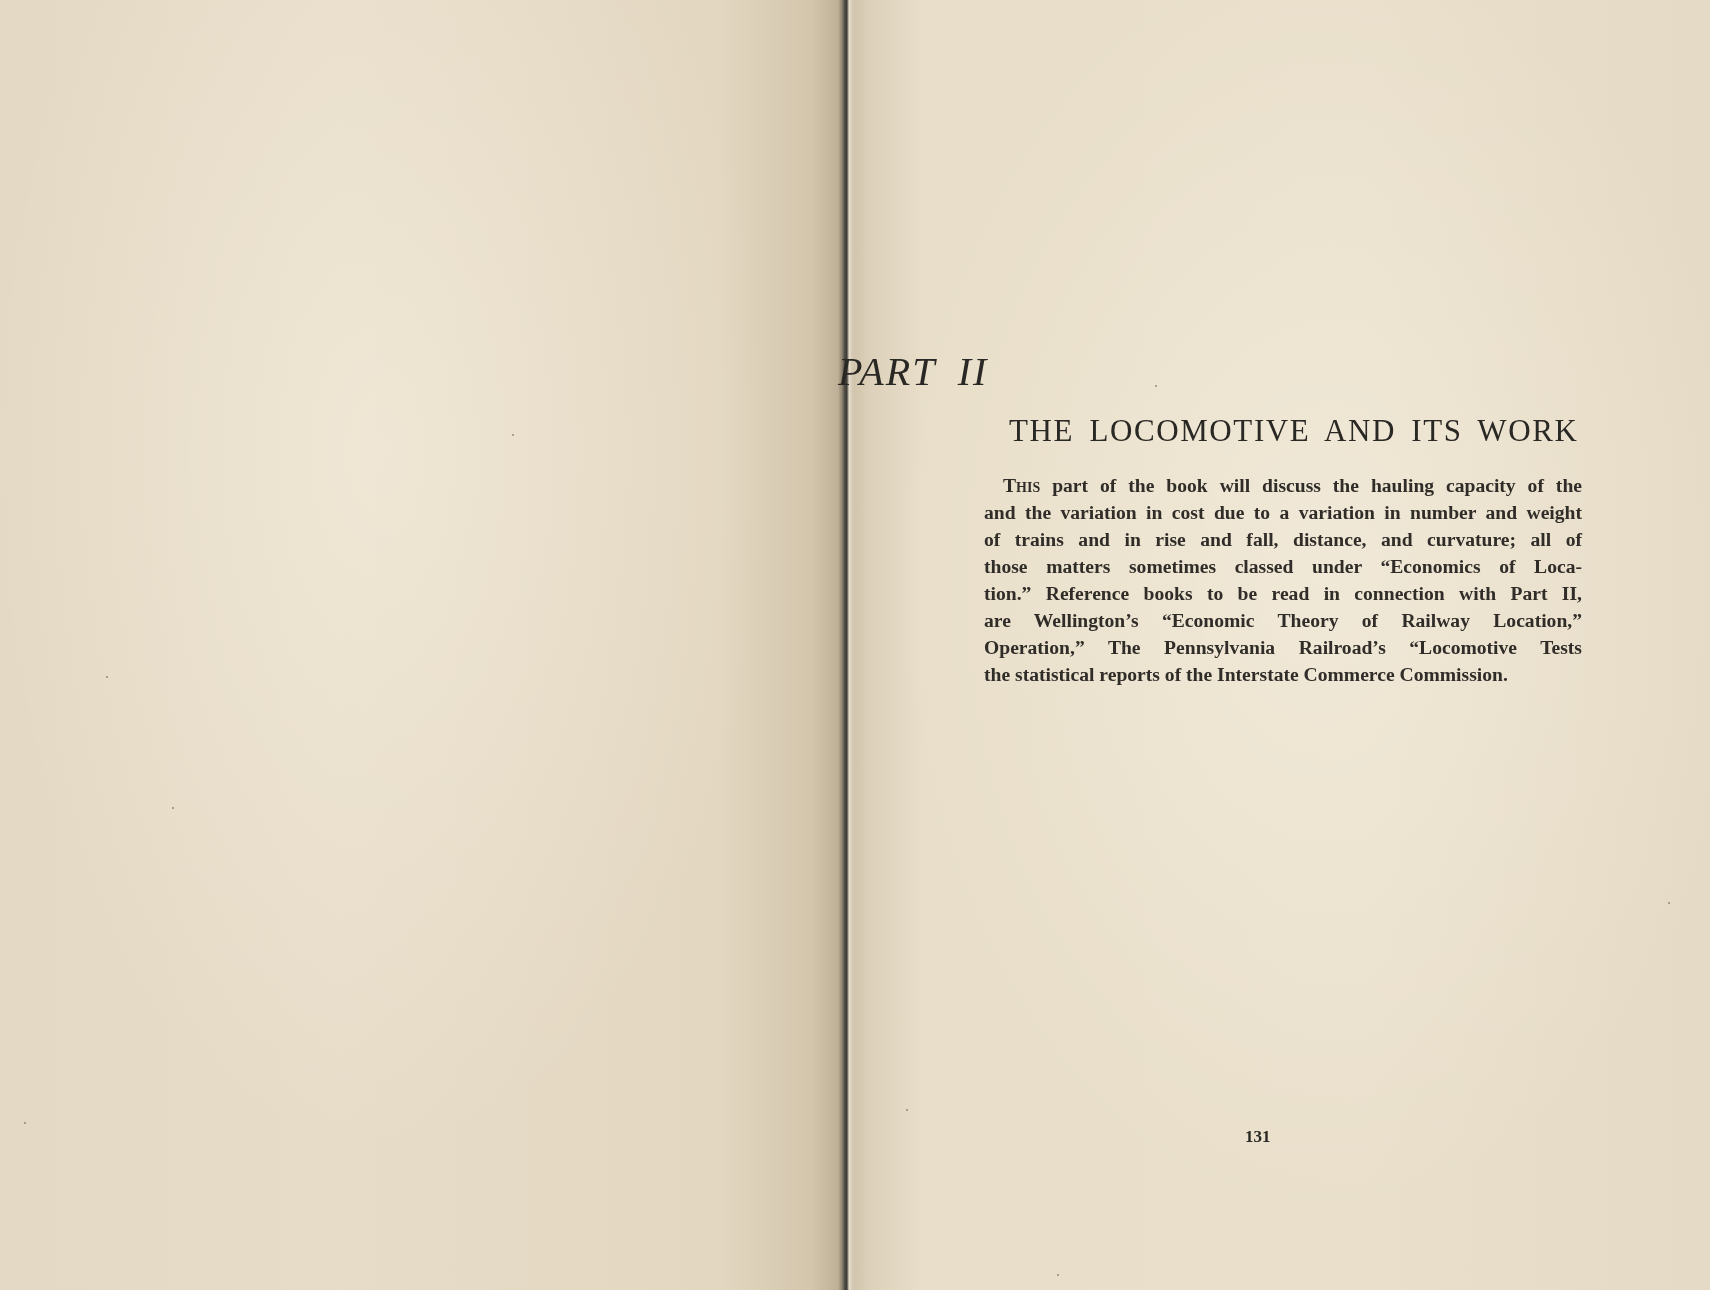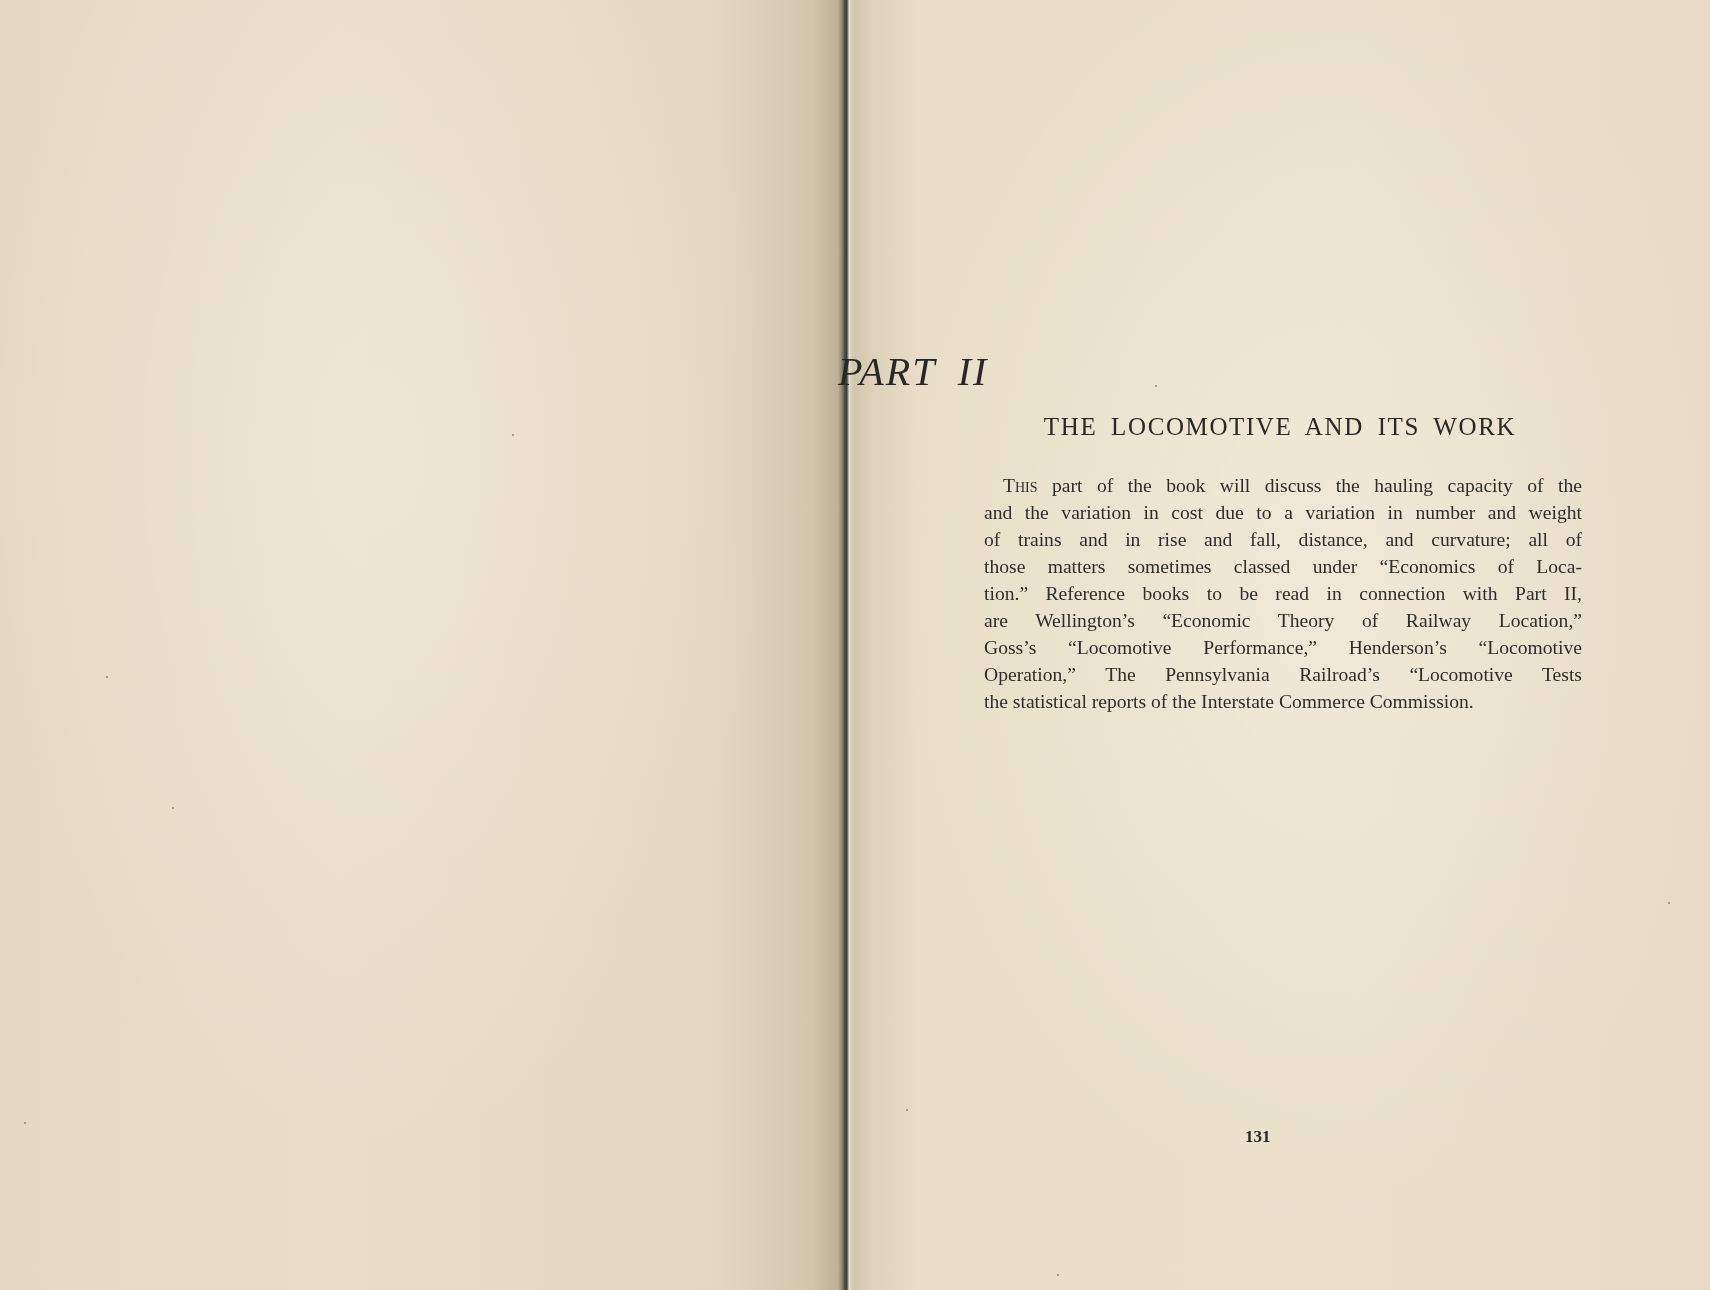--- a/index.html
+++ b/index.html
@@ -79,21 +79,21 @@
     .part-heading span {
       display: inline-block;
       transform: translateX(-7px);
     }
     .part-subtitle {
       position: absolute;
       left: 1009px;
       width: 542px;
       top: 413px;
       text-align: center;
-      font-size: 25px;
+      font-size: 31px;
       letter-spacing: 1.6px;
       word-spacing: 6px;
       color: #2a2824;
       margin: 0;
       font-weight: normal;
       white-space: nowrap;
     }
     .body-text {
       position: absolute;
       left: 984px;
@@ -104,20 +104,21 @@
       line-height: 27.05px;
       color: #302d29;
     }
     .body-text .line {
       display: block;
       text-align: justify;
       text-align-last: justify;
       white-space: nowrap;
       height: 27.05px;
       overflow: visible;
+      font-weight: bold;
     }
     .body-text .line.last {
       text-align: right;
       text-align-last: left;
     }
     .body-text .line.first {
       padding-left: 19px;
     }
     .smallcaps-lead {
       font-variant: small-caps;
@@ -158,20 +159,19 @@
 
   <h2 class="part-subtitle">THE LOCOMOTIVE AND ITS WORK</h2>
 
   <p class="body-text">
     <span class="line first"><span class="smallcaps-lead">This</span><span> part of the book will discuss the hauling capacity of the</span></span>
     <span class="line">and the variation in cost due to a variation in number and weight</span>
     <span class="line">of trains and in rise and fall, distance, and curvature; all of</span>
     <span class="line">those matters sometimes classed under “Economics of Loca-</span>
     <span class="line">tion.”  Reference books to be read in connection with Part II,</span>
     <span class="line">are Wellington’s “Economic Theory of Railway Location,”</span>
-    <span class="line">Goss’s “Locomotive Performance,” Henderson’s “Locomotive</span>
     <span class="line">Operation,” The Pennsylvania Railroad’s “Locomotive Tests</span>
     <span class="line last">the statistical reports of the Interstate Commerce Commission.</span>
   </p>
 
   <div class="page-number">131</div>
 
 </div>
 
 </body></html>

